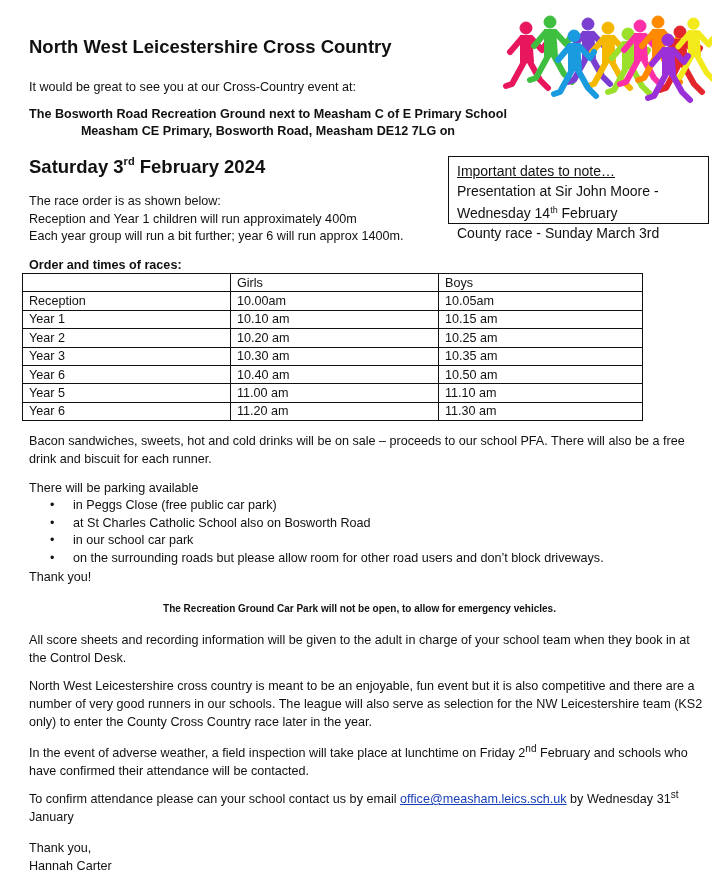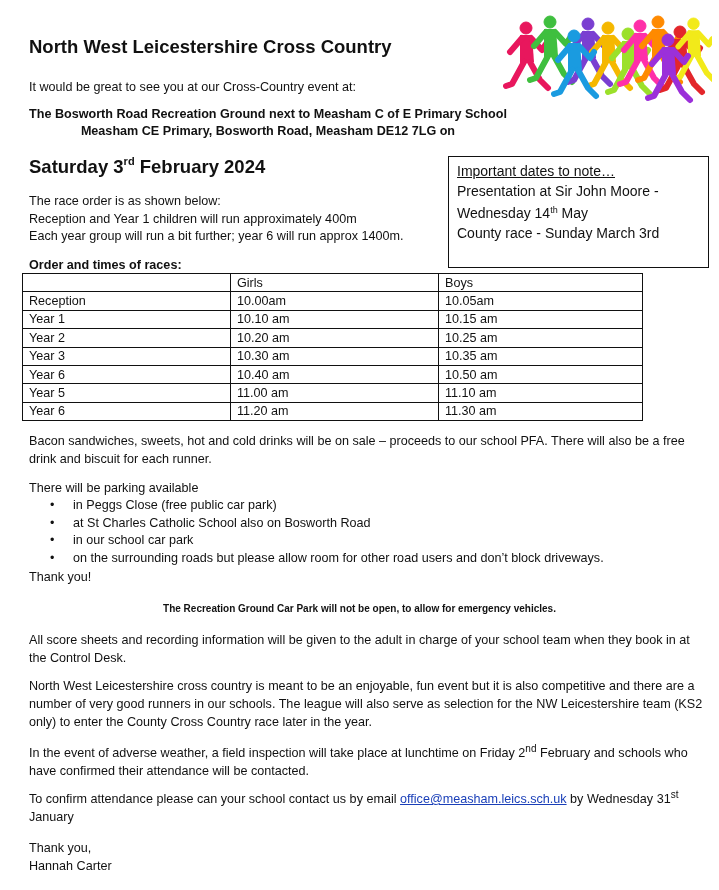--- a/index.html
+++ b/index.html
@@ -44,21 +44,21 @@
     }
     .date sup { font-size: 11px; vertical-align: 8px; }
     .race-info {
       left: 29px; top: 193px;
       font-size: 12.6px;
       line-height: 17.5px;
       white-space: nowrap;
     }
     .dates-box {
       left: 448px; top: 156px;
-      width: 261px; height: 112px;
+      width: 261px; height: 68px;
       border: 1.5px solid #111;
       box-sizing: border-box;
       padding: 5px 8px;
       font-size: 14px;
       line-height: 19.5px;
       white-space: nowrap;
     }
     .dates-box .heading { text-decoration: underline; }
     .dates-box sup { font-size: 9px; vertical-align: 5px; }
     .table-heading {
@@ -204,21 +204,21 @@
 
 <div class="abs race-info">
   <div>The race order is as shown below:</div>
   <div>Reception and Year 1 children will run approximately 400m</div>
   <div>Each year group will run a bit further; year 6 will run approx 1400m.</div>
 </div>
 
 <div class="abs dates-box">
   <div class="heading">Important dates to note…</div>
   <div>Presentation at Sir John Moore -</div>
-  <div><span>Wednesday 14</span><sup>th</sup><span> May</span></div>
+  <div><span>Wednesday 14</span><sup>th</sup><span> February</span></div>
   <div>County race - Sunday March 3rd</div>
 </div>
 
 <div class="abs table-heading">Order and times of races:</div>
 
 <table class="times">
   <tbody id="times-body">
     <tr>
       <td class="c0"></td>
       <td class="c1">Girls</td>

